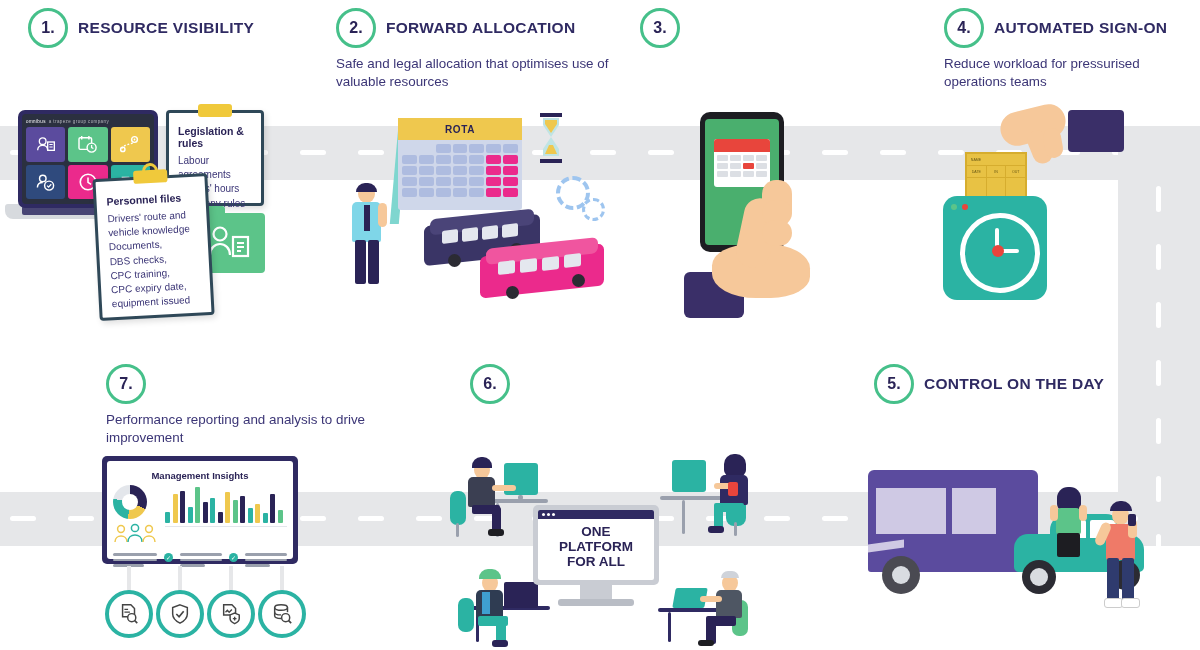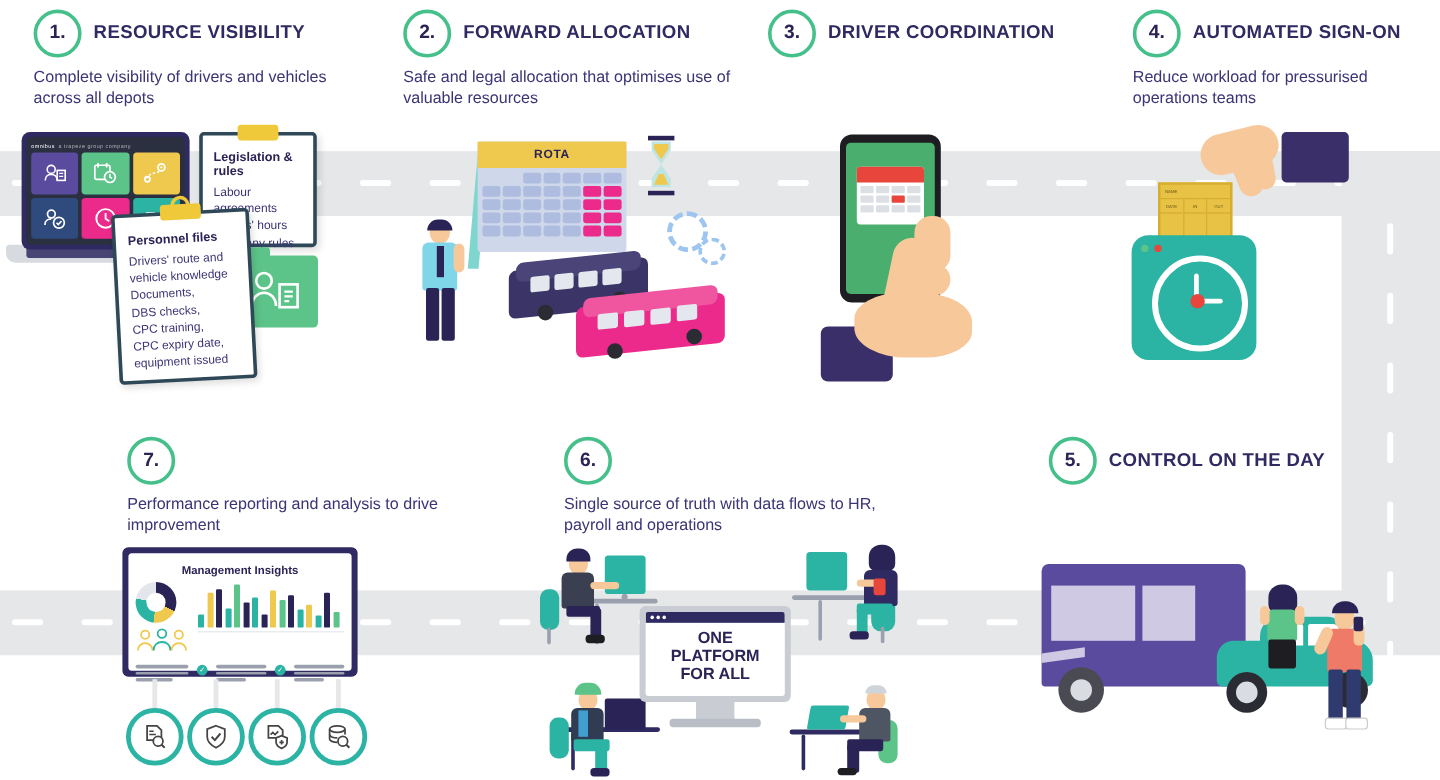--- a/index.html
+++ b/index.html
@@ -184,35 +184,33 @@
       <div class="dash-h" style="left: 996px; width: 26px;"></div>
       <div class="dash-h" style="left: 1054px; width: 26px;"></div>
       <div class="dash-h" style="left: 1112px; width: 26px;"></div>
     </div>
 
   <div class="step" style="left:28px;top:8px;">
     <div class="step-head">
       <div class="num">1.</div>
       <div class="title">RESOURCE VISIBILITY</div>
     </div>
-    <div class="desc">Complete visibility of drivers and vehicles across all depots</div>
   </div>
 
   <div class="step" style="left:336px;top:8px;">
     <div class="step-head">
       <div class="num">2.</div>
       <div class="title">FORWARD ALLOCATION</div>
     </div>
     <div class="desc">Safe and legal allocation that optimises use of valuable resources</div>
   </div>
 
   <div class="step" style="left:640px;top:8px;">
     <div class="step-head">
       <div class="num">3.</div>
-      <div class="title">DRIVER COORDINATION</div>
     </div>
   </div>
 
   <div class="step" style="left:944px;top:8px;">
     <div class="step-head">
       <div class="num">4.</div>
       <div class="title">AUTOMATED SIGN-ON</div>
     </div>
     <div class="desc">Reduce workload for pressurised operations teams</div>
   </div>
@@ -221,21 +219,20 @@
     <div class="step-head">
       <div class="num">7.</div>
     </div>
     <div class="desc">Performance reporting and analysis to drive improvement</div>
   </div>
 
   <div class="step" style="left:470px;top:364px;">
     <div class="step-head">
       <div class="num">6.</div>
     </div>
-    <div class="desc">Single source of truth with data flows to HR, payroll and operations</div>
   </div>
 
   <div class="step" style="left:874px;top:364px;">
     <div class="step-head">
       <div class="num">5.</div>
       <div class="title">CONTROL ON THE DAY</div>
     </div>
   </div>
 
   <div class="abs laptop-base"></div>

